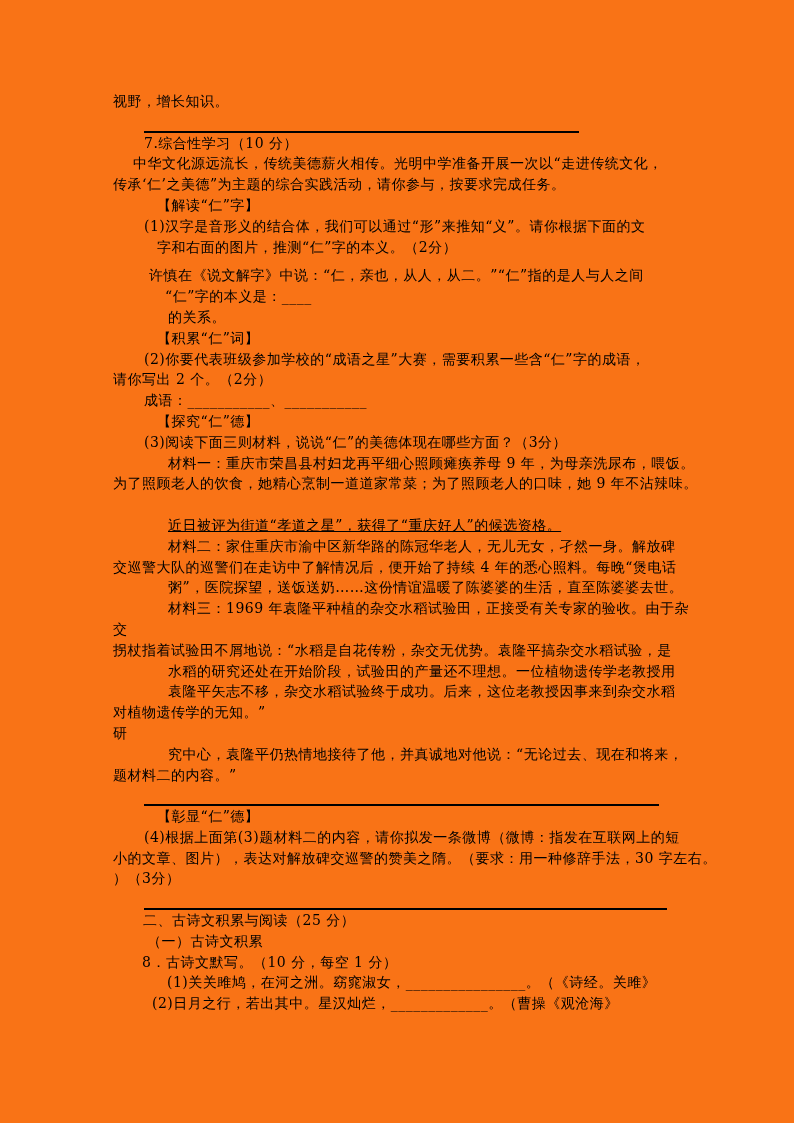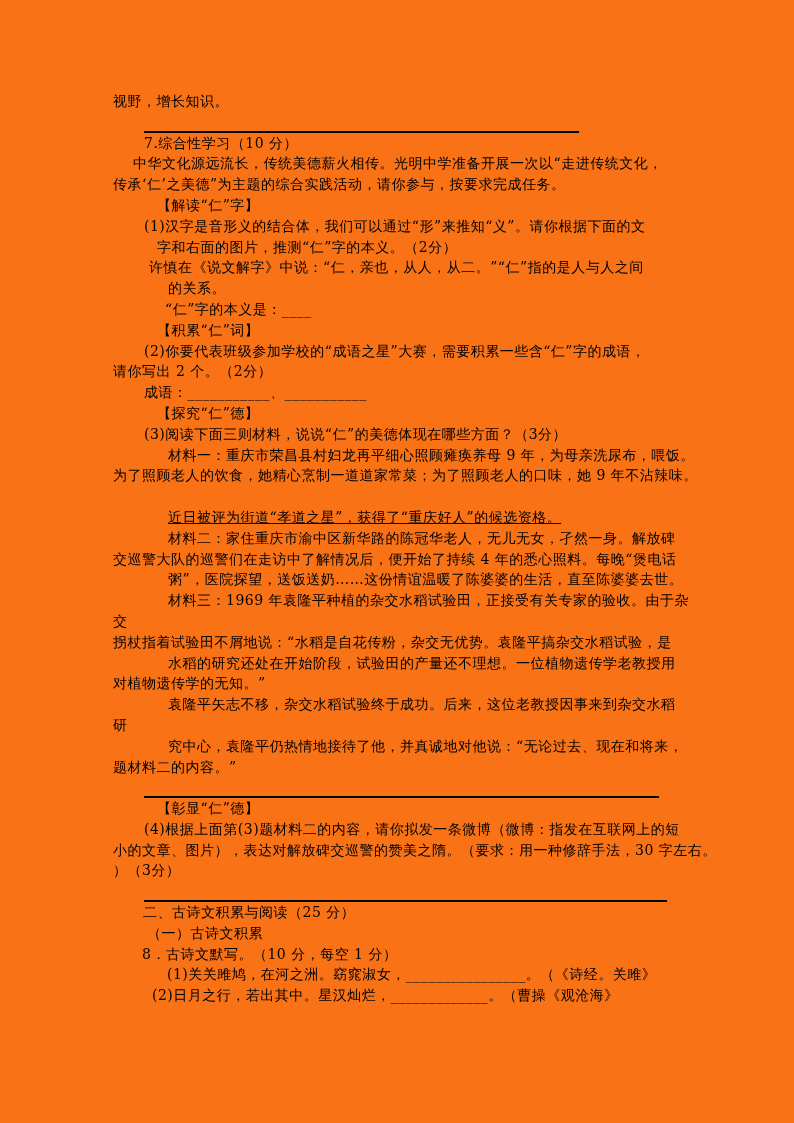--- a/index.html
+++ b/index.html
@@ -41,42 +41,42 @@
 
 <main class="page">
     <div class="line" style="padding-left: 0px;">视野，增长知识。</div>
     <div class="line rule"><div class="rule-bar" style="width: 435px; margin-left: 31px;"></div></div>
     <div class="line" style="padding-left: 31px;">7.综合性学习（10 分）</div>
     <div class="line" style="padding-left: 20px;">中华文化源远流长，传统美德薪火相传。光明中学准备开展一次以“走进传统文化，</div>
     <div class="line" style="padding-left: 0px;">传承‘仁’之美德”为主题的综合实践活动，请你参与，按要求完成任务。</div>
     <div class="line" style="padding-left: 44px;">【解读“仁”字】</div>
     <div class="line" style="padding-left: 31px;">(1)汉字是音形义的结合体，我们可以通过“形”来推知“义”。请你根据下面的文</div>
     <div class="line" style="padding-left: 44px;">字和右面的图片，推测“仁”字的本义。（2分）</div>
-    <div class="line" style="padding-left: 36px;">许慎在《说文解字》中说：“仁，亲也，从人，从二。”“仁”指的是人与人之间</div>
+    <div class="line" style="padding-left: 36px; margin-top: 8px;">许慎在《说文解字》中说：“仁，亲也，从人，从二。”“仁”指的是人与人之间</div>
+    <div class="line" style="padding-left: 52px;">“仁”字的本义是：____</div>
     <div class="line" style="padding-left: 55px;">的关系。</div>
-    <div class="line" style="padding-left: 52px;">“仁”字的本义是：____</div>
     <div class="line" style="padding-left: 44px;">【积累“仁”词】</div>
     <div class="line" style="padding-left: 31px;">(2)你要代表班级参加学校的“成语之星”大赛，需要积累一些含“仁”字的成语，</div>
     <div class="line" style="padding-left: 0px;">请你写出 2 个。（2分）</div>
     <div class="line" style="padding-left: 31px;">成语：___________、___________</div>
     <div class="line" style="padding-left: 44px;">【探究“仁”德】</div>
     <div class="line" style="padding-left: 31px;">(3)阅读下面三则材料，说说“仁”的美德体现在哪些方面？（3分）</div>
     <div class="line" style="padding-left: 55px;">材料一：重庆市荣昌县村妇龙再平细心照顾瘫痪养母 9 年，为母亲洗尿布，喂饭。</div>
     <div class="line" style="padding-left: 0px;">为了照顾老人的饮食，她精心烹制一道道家常菜；为了照顾老人的口味，她 9 年不沾辣味。</div>
     <div class="line"></div>
     <div class="line" style="padding-left: 55px; text-decoration: underline;">近日被评为街道“孝道之星”，获得了“重庆好人”的候选资格。</div>
     <div class="line" style="padding-left: 55px;">材料二：家住重庆市渝中区新华路的陈冠华老人，无儿无女，孑然一身。解放碑</div>
     <div class="line" style="padding-left: 0px;">交巡警大队的巡警们在走访中了解情况后，便开始了持续 4 年的悉心照料。每晚“煲电话</div>
     <div class="line" style="padding-left: 55px;">粥”，医院探望，送饭送奶……这份情谊温暖了陈婆婆的生活，直至陈婆婆去世。</div>
     <div class="line" style="padding-left: 55px;">材料三：1969 年袁隆平种植的杂交水稻试验田，正接受有关专家的验收。由于杂</div>
     <div class="line" style="padding-left: 0px;">交</div>
     <div class="line" style="padding-left: 0px;">拐杖指着试验田不屑地说：“水稻是自花传粉，杂交无优势。袁隆平搞杂交水稻试验，是</div>
     <div class="line" style="padding-left: 55px;">水稻的研究还处在开始阶段，试验田的产量还不理想。一位植物遗传学老教授用</div>
+    <div class="line" style="padding-left: 55px;">袁隆平矢志不移，杂交水稻试验终于成功。后来，这位老教授因事来到杂交水稻</div>
     <div class="line" style="padding-left: 0px;">对植物遗传学的无知。”</div>
-    <div class="line" style="padding-left: 55px;">袁隆平矢志不移，杂交水稻试验终于成功。后来，这位老教授因事来到杂交水稻</div>
     <div class="line" style="padding-left: 0px;">研</div>
     <div class="line" style="padding-left: 55px;">究中心，袁隆平仍热情地接待了他，并真诚地对他说：“无论过去、现在和将来，</div>
     <div class="line" style="padding-left: 0px;">题材料二的内容。”</div>
     <div class="line rule"><div class="rule-bar" style="width: 515px; margin-left: 31px;"></div></div>
     <div class="line" style="padding-left: 44px;">【彰显“仁”德】</div>
     <div class="line" style="padding-left: 31px;">(4)根据上面第(3)题材料二的内容，请你拟发一条微博（微博：指发在互联网上的短</div>
     <div class="line" style="padding-left: 0px;">小的文章、图片），表达对解放碑交巡警的赞美之隋。（要求：用一种修辞手法，30 字左右。</div>
     <div class="line" style="padding-left: 0px;">）（3分）</div>
     <div class="line rule"><div class="rule-bar" style="width: 523px; margin-left: 31px;"></div></div>
     <div class="line" style="padding-left: 30px;">二、古诗文积累与阅读（25 分）</div>

